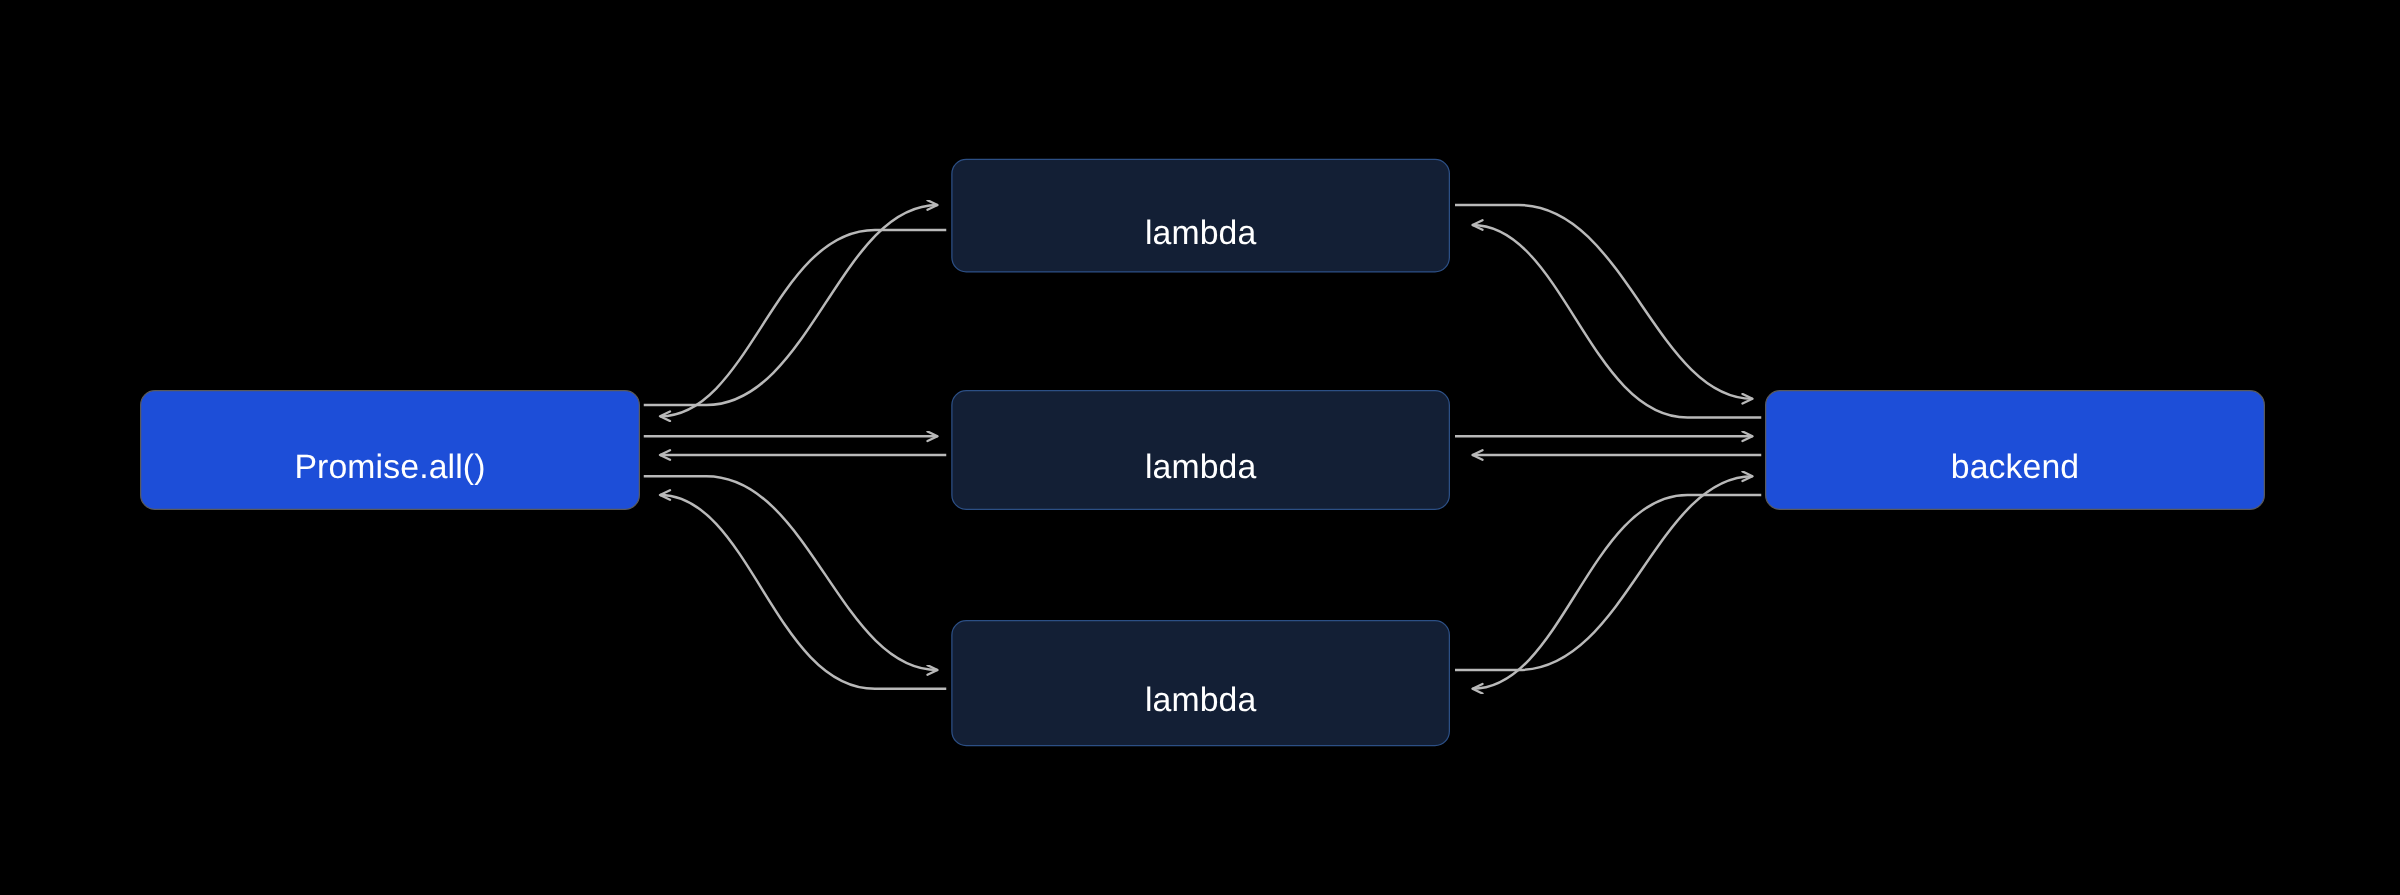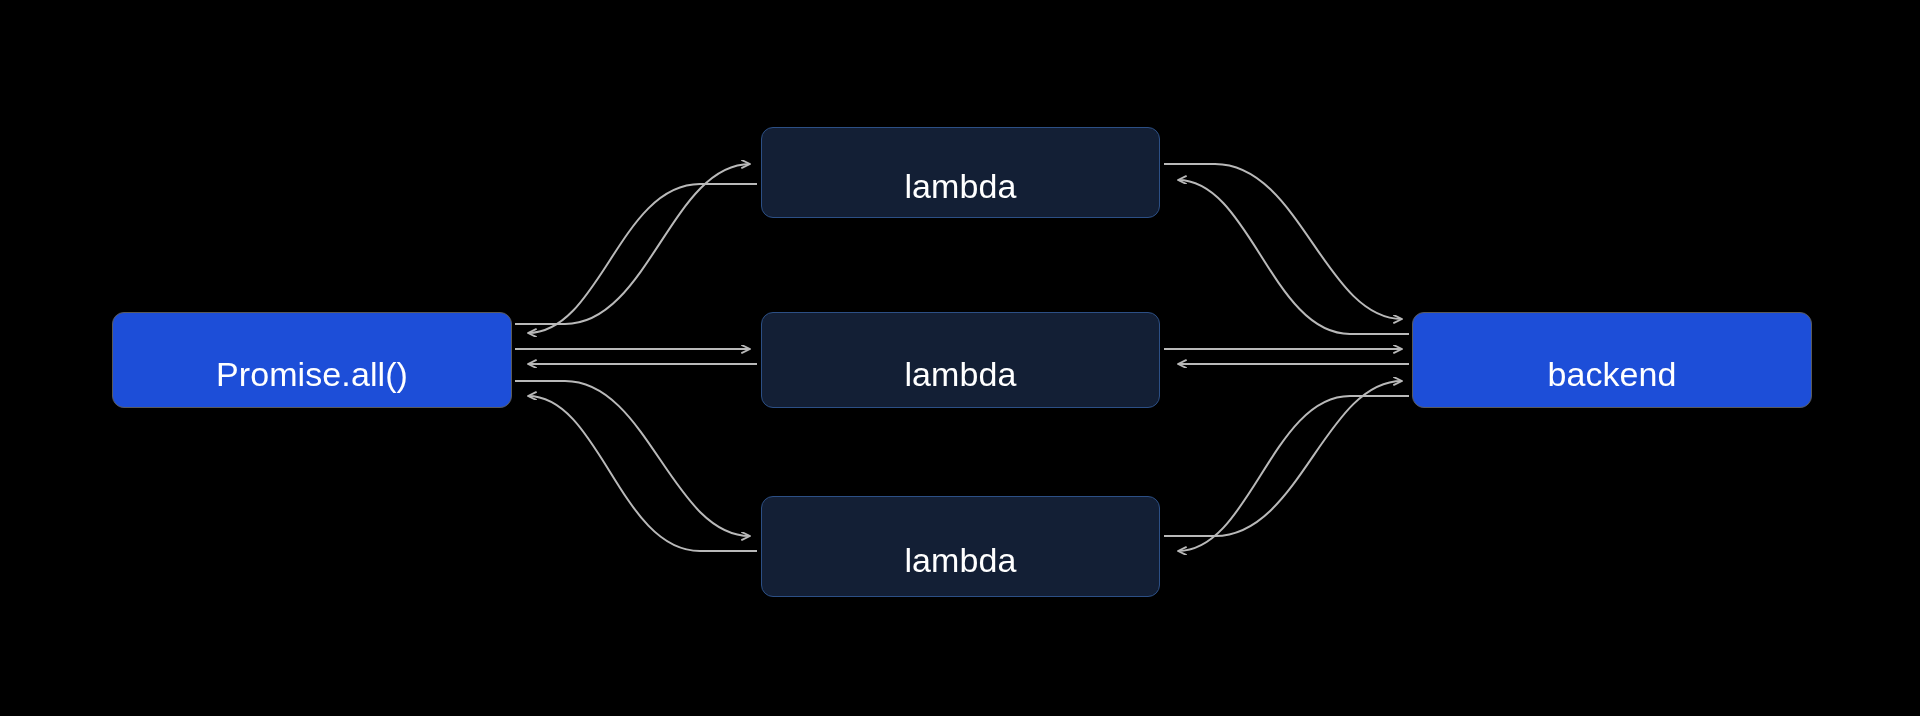--- a/index.html
+++ b/index.html
@@ -32,21 +32,21 @@
     box-sizing: border-box;
     display: flex;
     align-items: center;
     justify-content: center;
     border-radius: 12px;
     border-width: 1px;
     border-style: solid;
     z-index: 2;
   }
   .node-label {
-    font-size: 34px;
+    font-size: 27px;
     line-height: 1;
     letter-spacing: 0.1px;
     white-space: nowrap;
     margin-top: 27px;
     -webkit-font-smoothing: antialiased;
   }
   .node-plain {
     background: #1d4ed8;
     border-color: #5a5a5a;
   }

